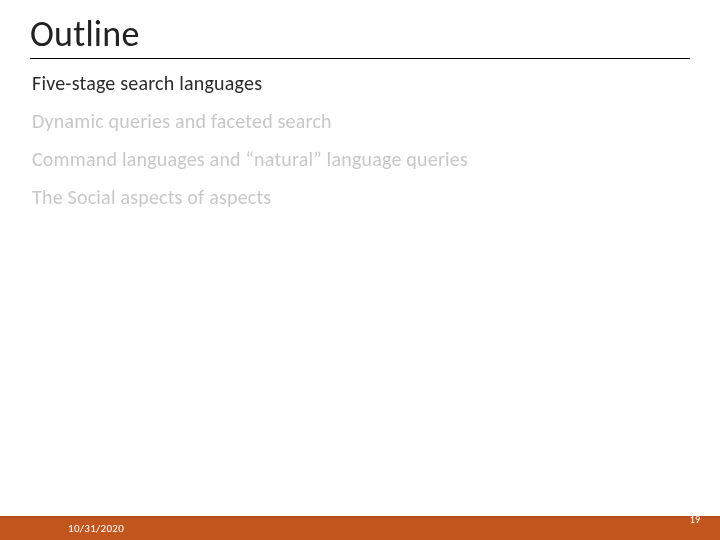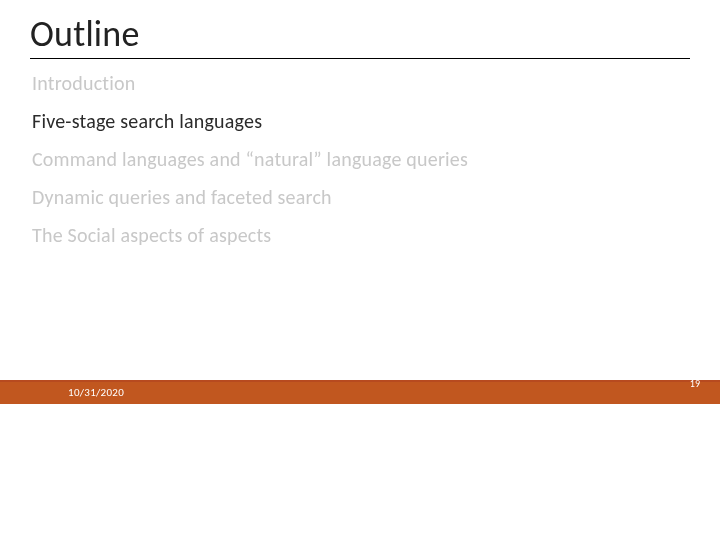--- a/index.html
+++ b/index.html
@@ -4,21 +4,21 @@
 <style>
   * { margin: 0; padding: 0; box-sizing: border-box; }
   html, body { width: 720px; height: 540px; overflow: hidden; }
   body {
     font-family: "Segoe UI", "Calibri Light", Calibri, Arial, sans-serif;
     background: #ffffff;
     position: relative;
   }
   .slide {
     width: 720px;
-    height: 404px;
+    height: 540px;
     position: relative;
     padding: 12px 30px 0 30px;
   }
   .title {
     font-size: 36px;
     font-weight: 400;
     color: #222;
     border-bottom: 1.5px solid #000;
     padding-bottom: 2px;
     margin-bottom: 12px;
@@ -89,24 +89,23 @@
     color: #ffffff;
   }
 </style>
 </head>
 <body>
 
 <div class="slide">
   <h1 class="title">Outline</h1>
 
   <div class="items">
-    <div class="item">Introduction</div>
     <div class="item current">Five-stage search languages</div>
+    <div class="item">Dynamic queries and faceted search</div>
     <div class="item">Command languages and “natural” language queries</div>
-    <div class="item">Dynamic queries and faceted search</div>
     <div class="item">The Social aspects of aspects</div>
   </div>
 
   <div class="footer">
     <div class="footer-bar-top"></div>
     <div class="footer-bar"></div>
     <div class="footer-date">10/31/2020</div>
     <div class="footer-center">HUMAN COMPUTER INTERACTION</div>
     <div class="footer-page">19</div>
   </div>

